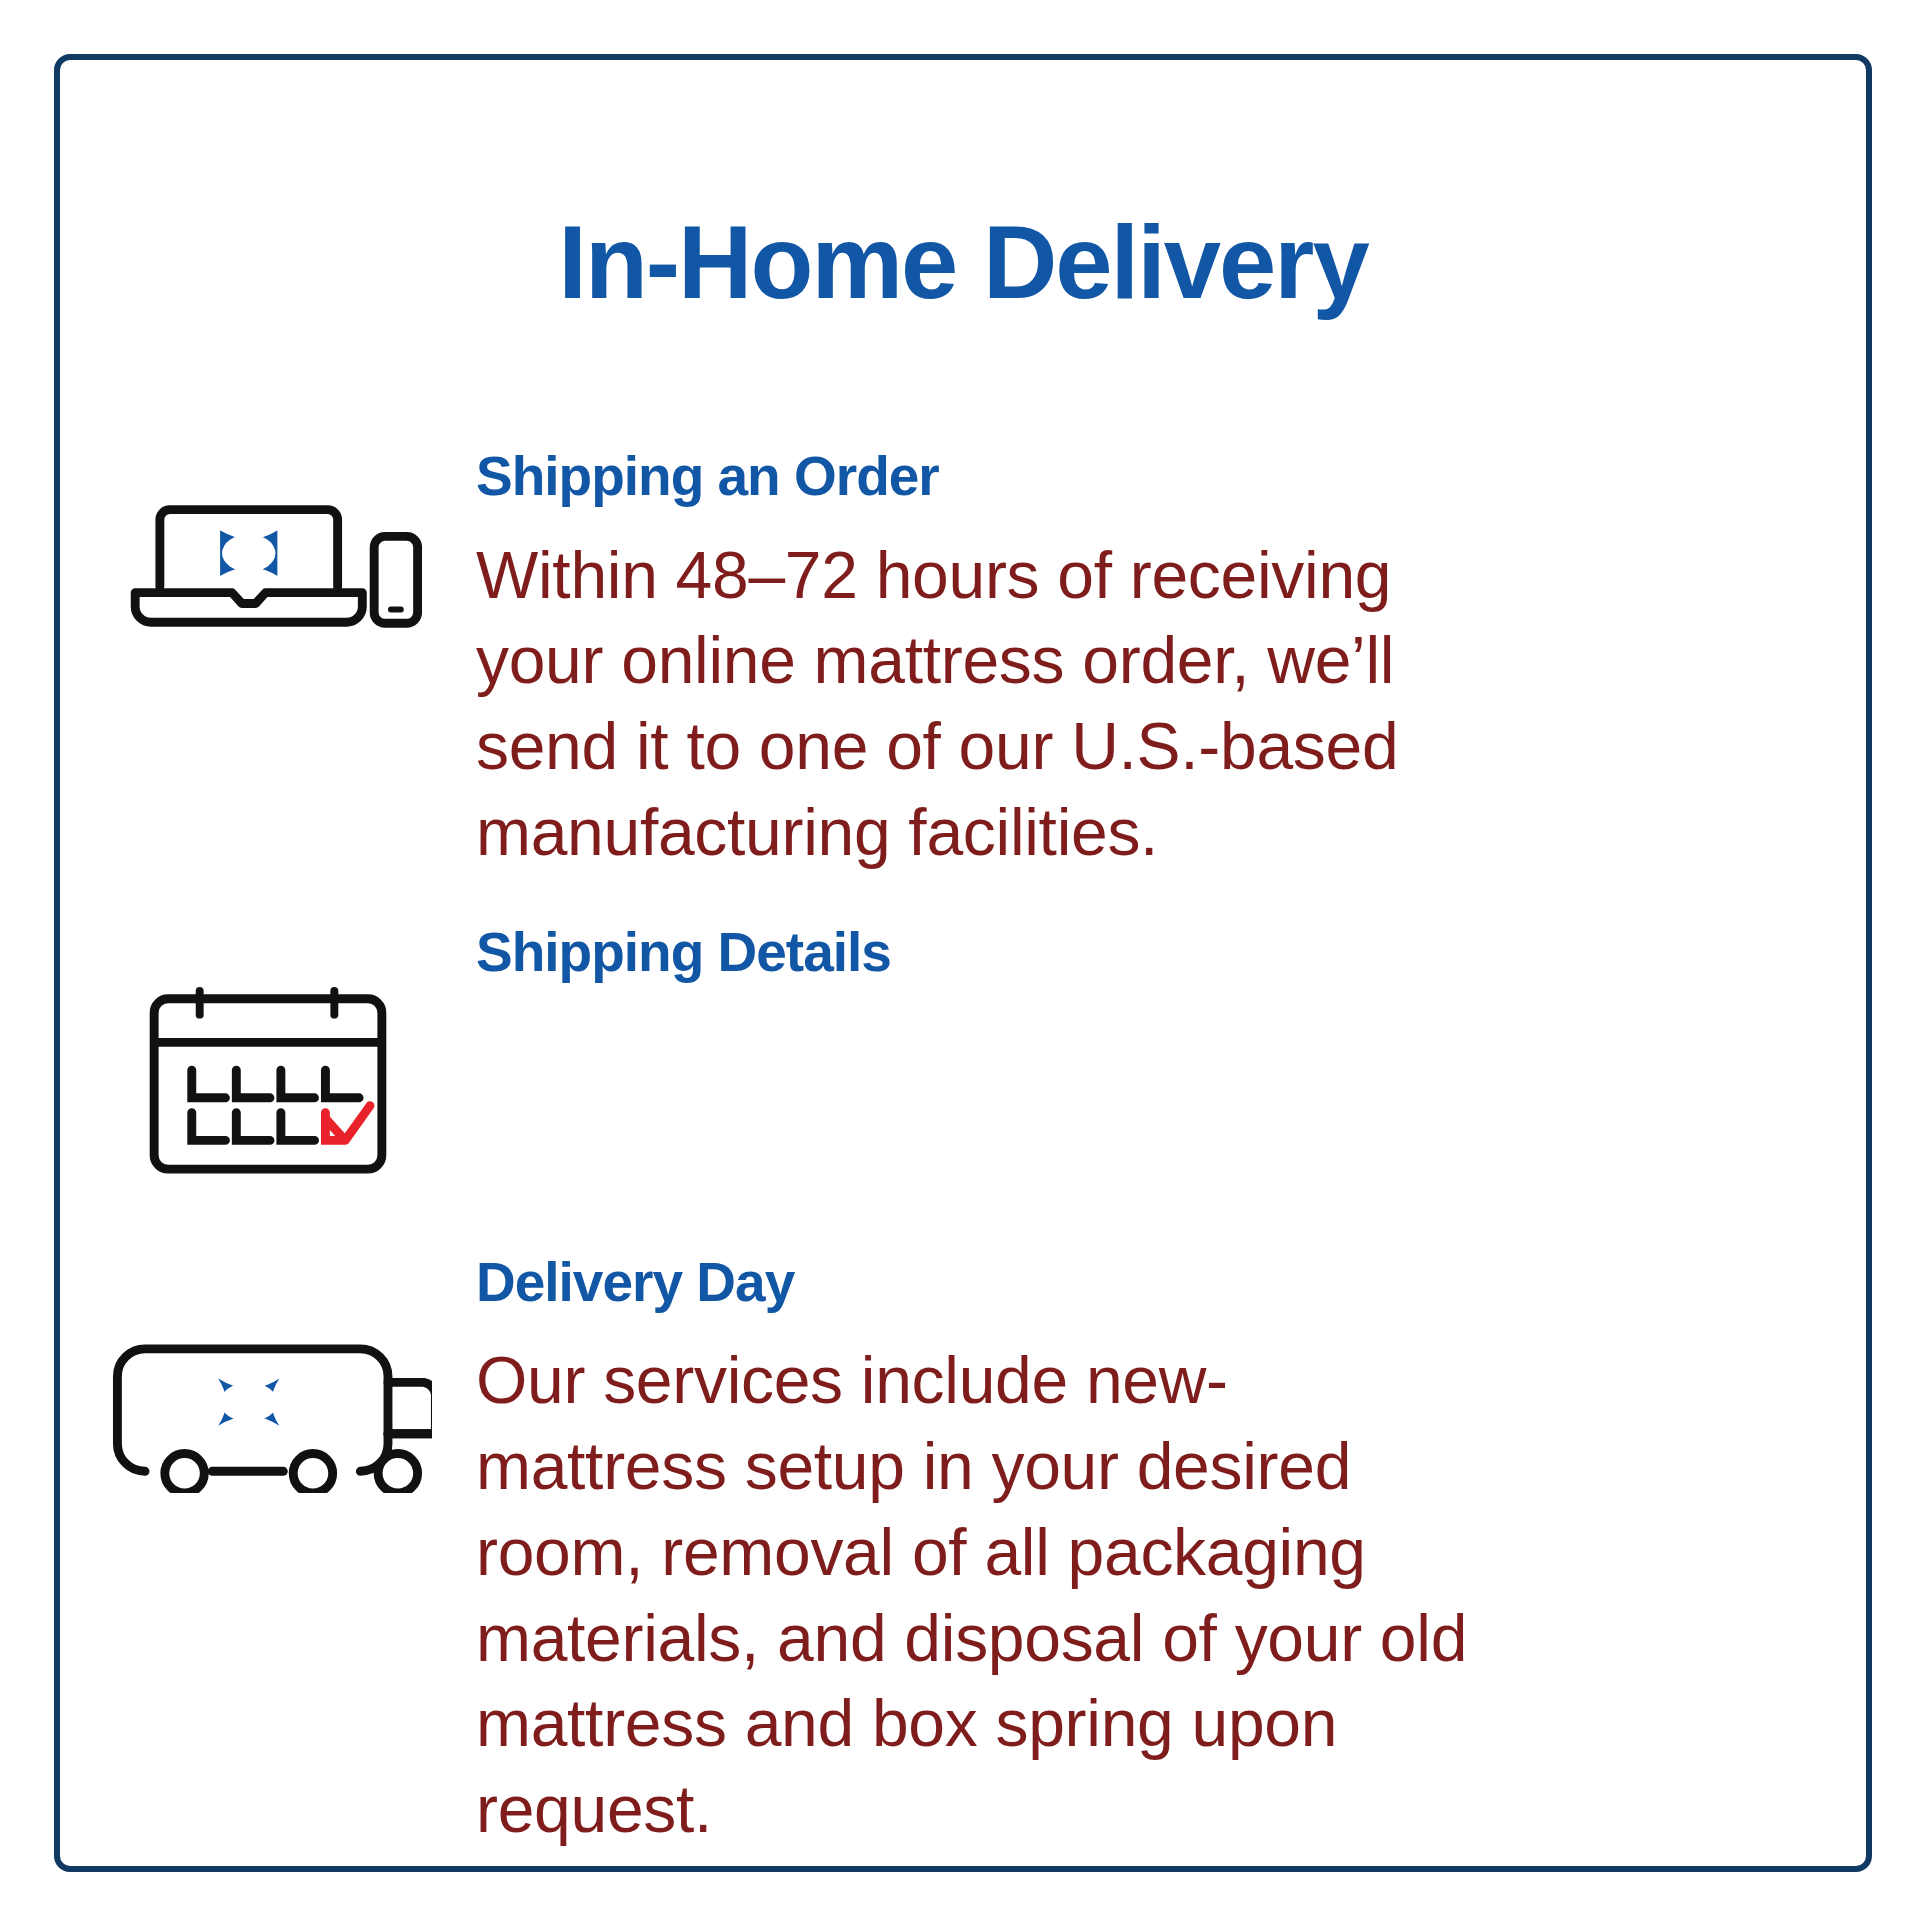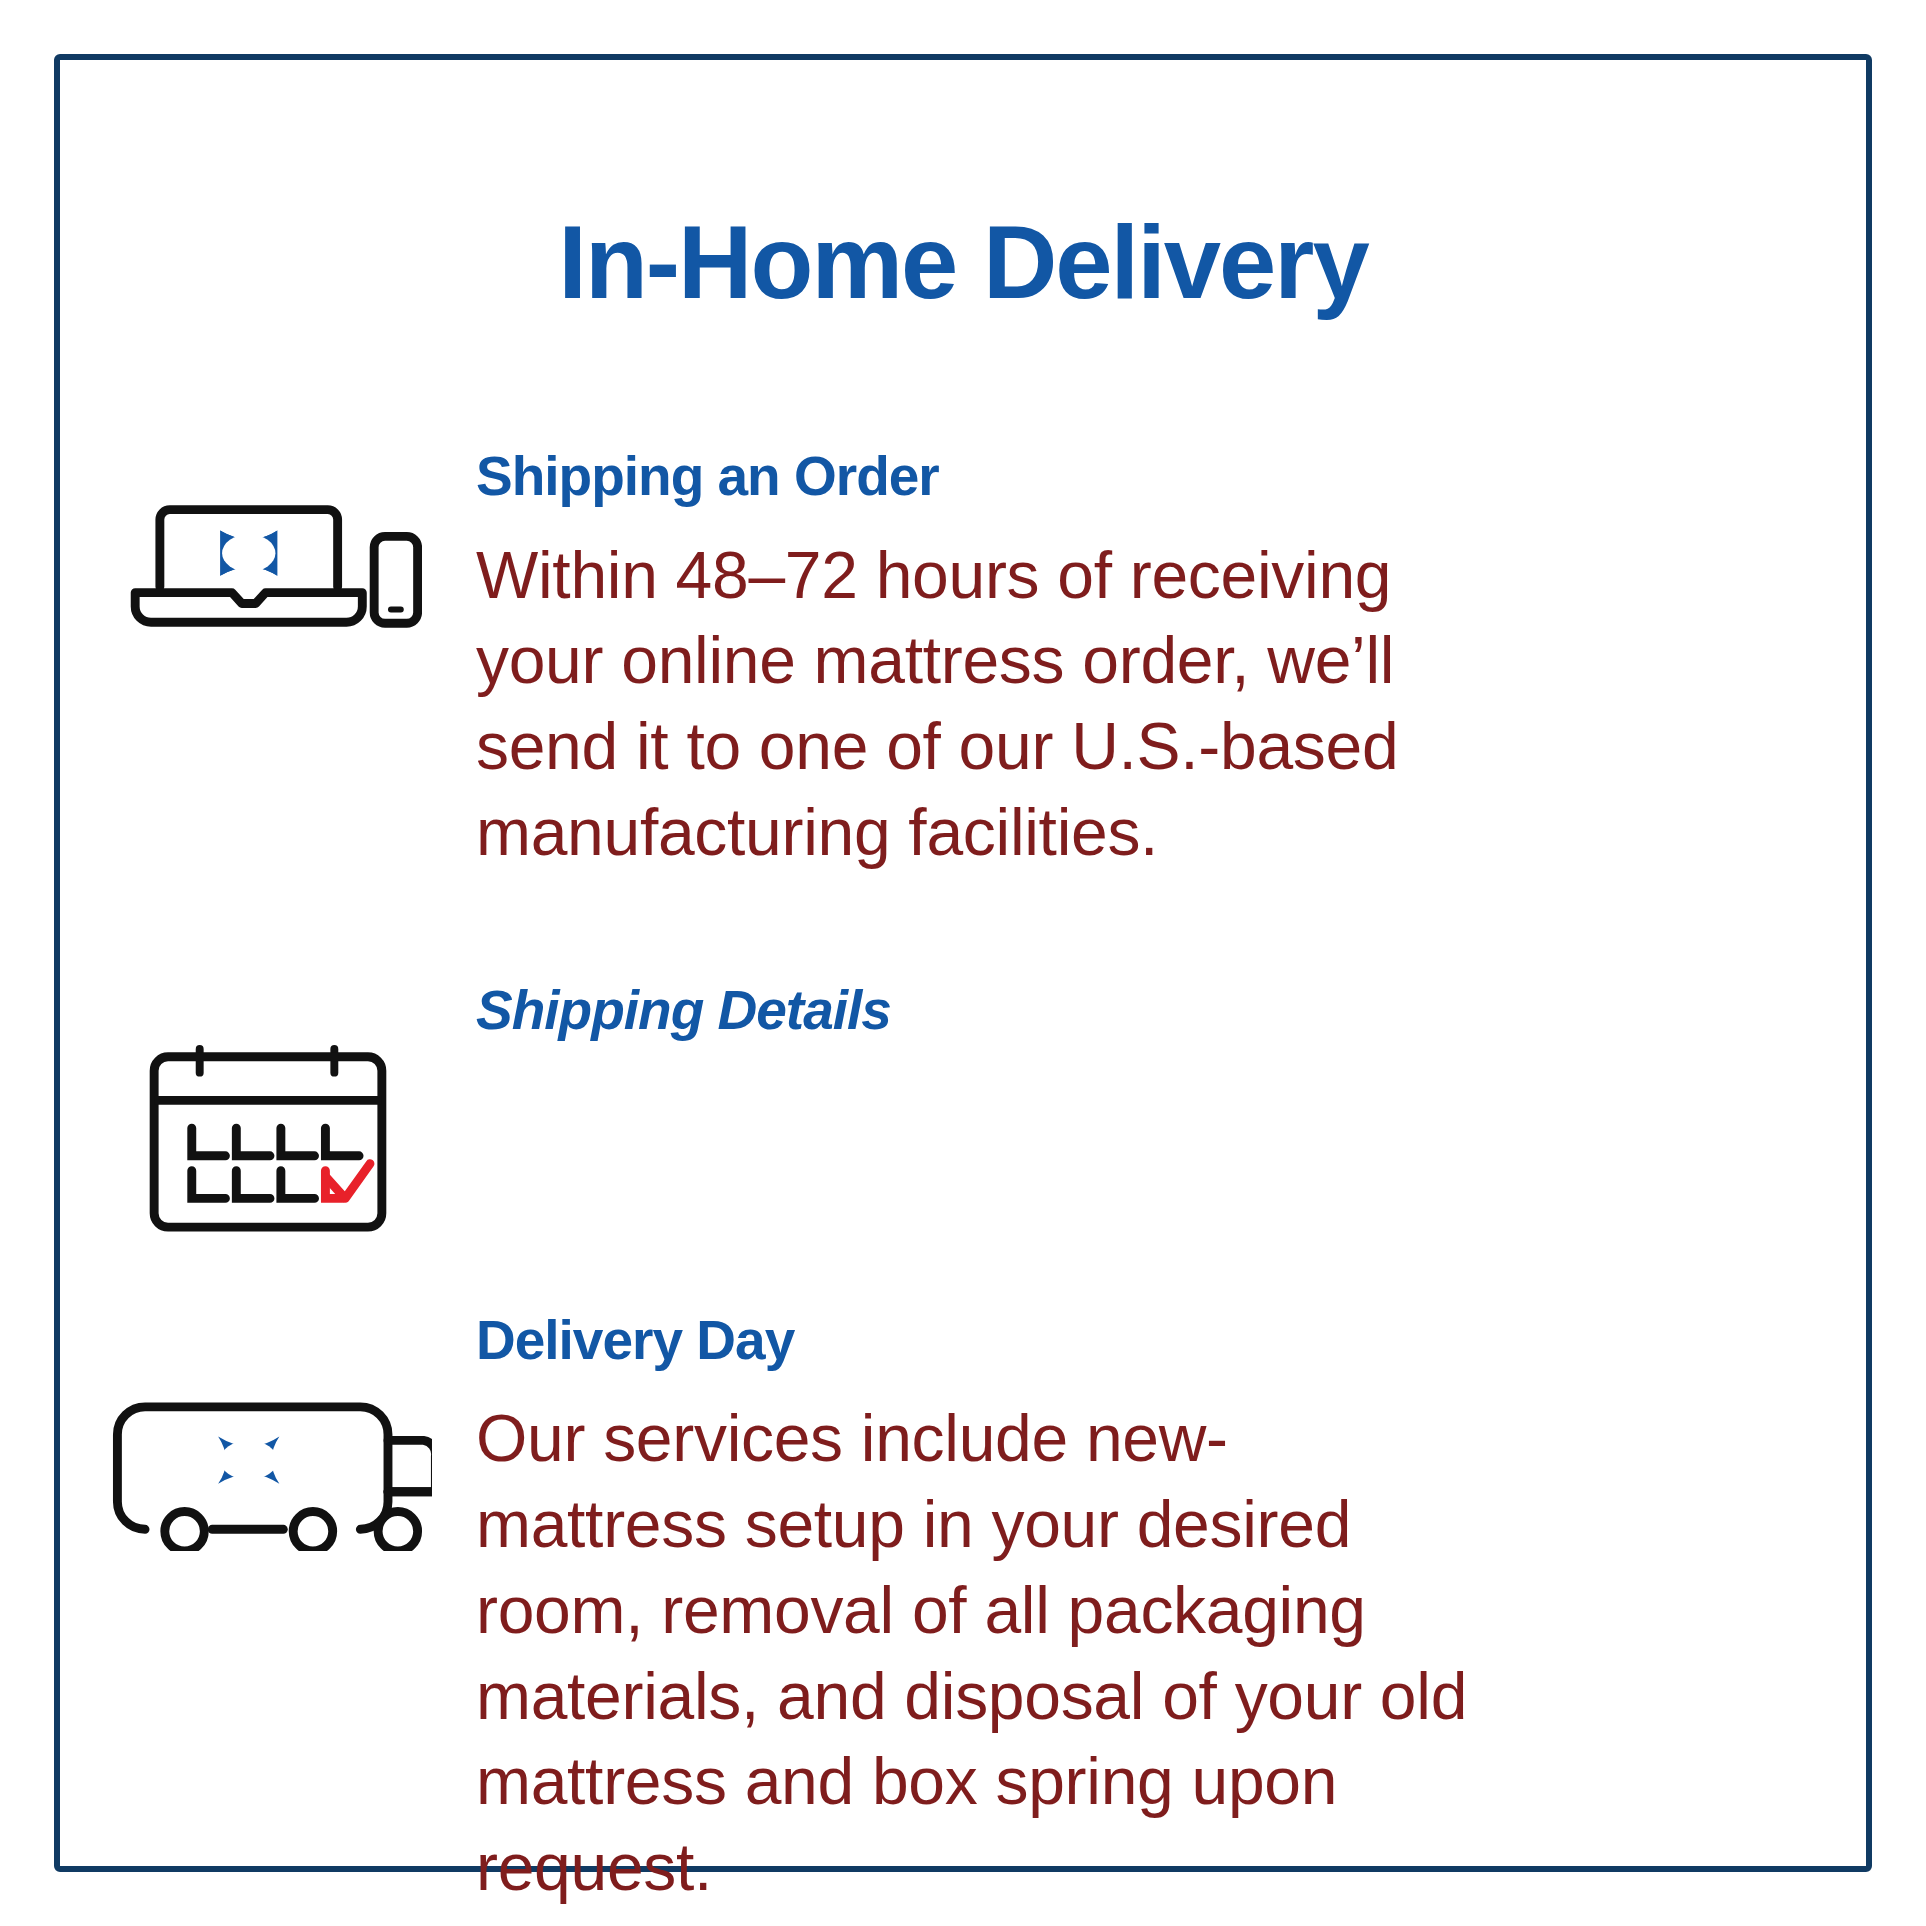--- a/index.html
+++ b/index.html
@@ -15,21 +15,21 @@
   }
 
   .card {
     position: absolute;
     left: 54px;
     top: 54px;
     width: 1818px;
     height: 1818px;
     box-sizing: border-box;
     border: 6px solid #103a63;
-    border-radius: 6px;
+    border-radius: 16px;
     background: #ffffff;
   }
 
   .page-title {
     position: absolute;
     left: 0;
     right: 0;
     top: 149px;
     text-align: center;
     font-size: 103px;
@@ -79,21 +79,21 @@
     color: #7f1d1d;
     line-height: 1.30;
     letter-spacing: -0.3px;
     margin: 0;
     max-width: 1000px;
   }
 
   
   #section-0 { margin-top: 0px; }
   #section-0 .icon-col { padding-top: 38px; }
-  #section-1 { margin-top: 104px; font-style: italic; }
+  #section-1 { margin-top: 46px; }
   #section-1 .icon-col { padding-top: 59px; }
   #section-2 { margin-top: 73px; }
   #section-2 .icon-col { padding-top: 83px; }
 
   .icon-svg { display: block; }
 </style>
 </head>
 <body>
 
 <div class="card">

